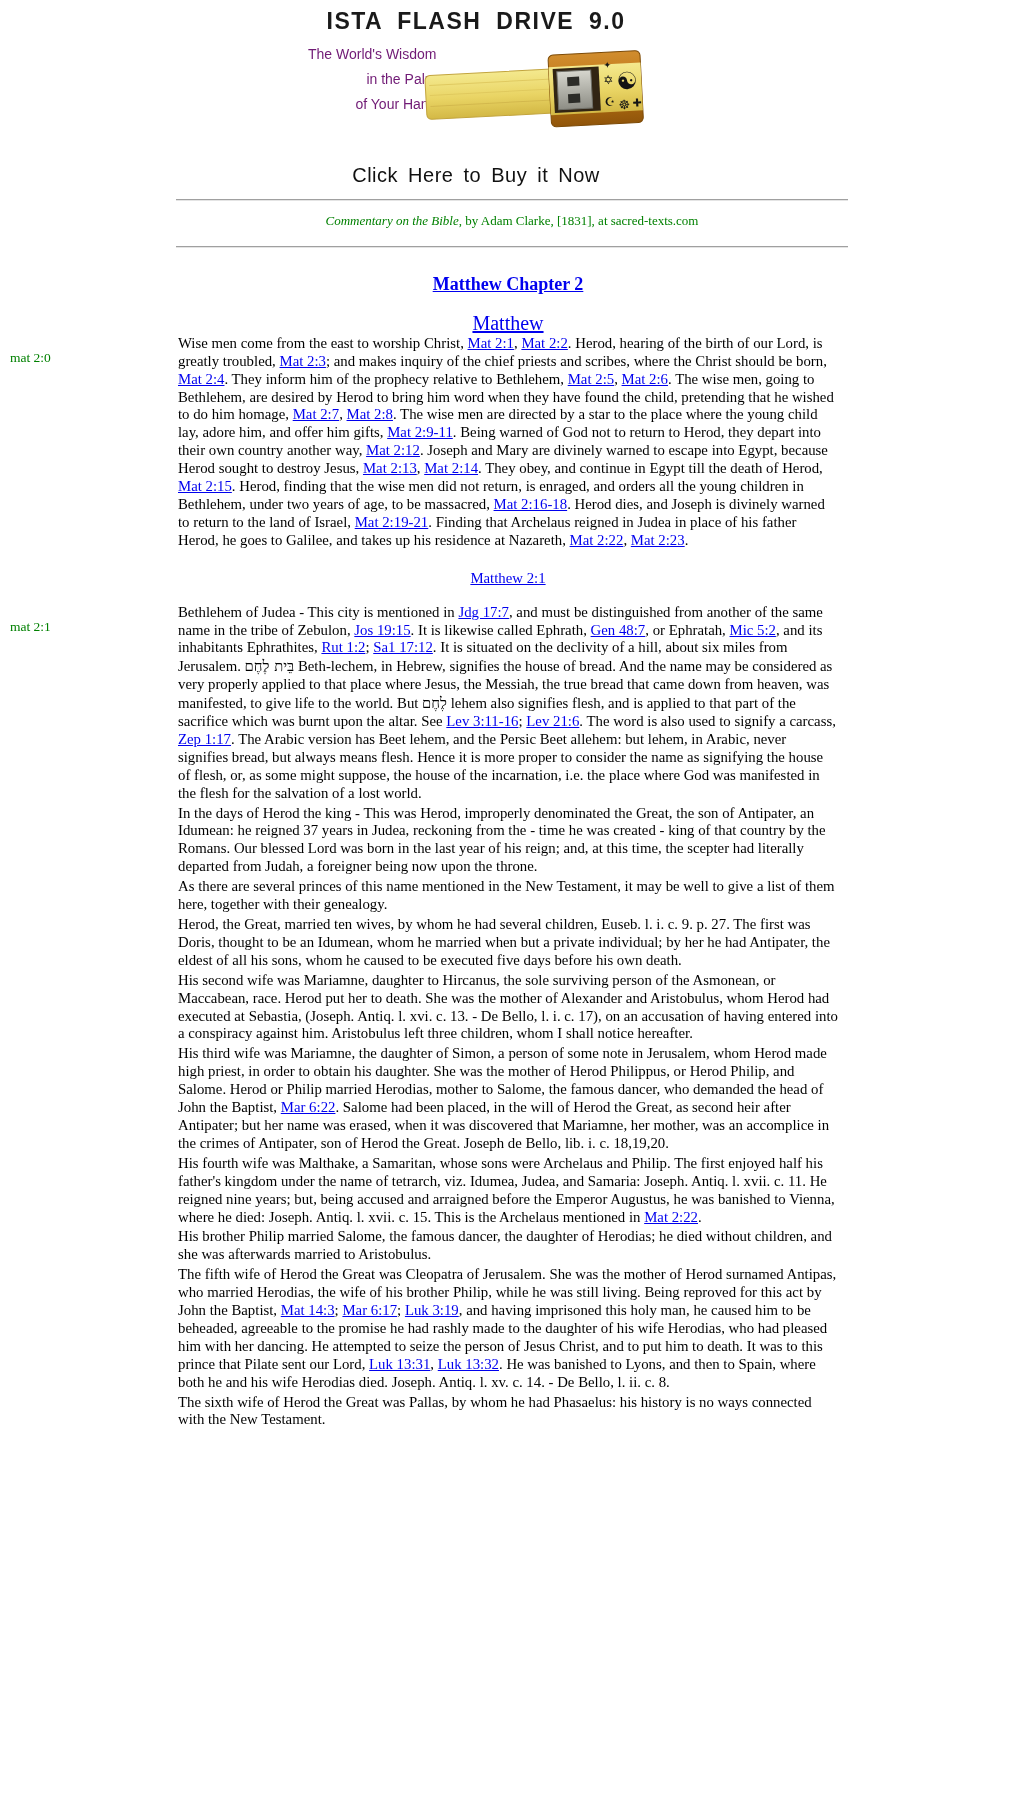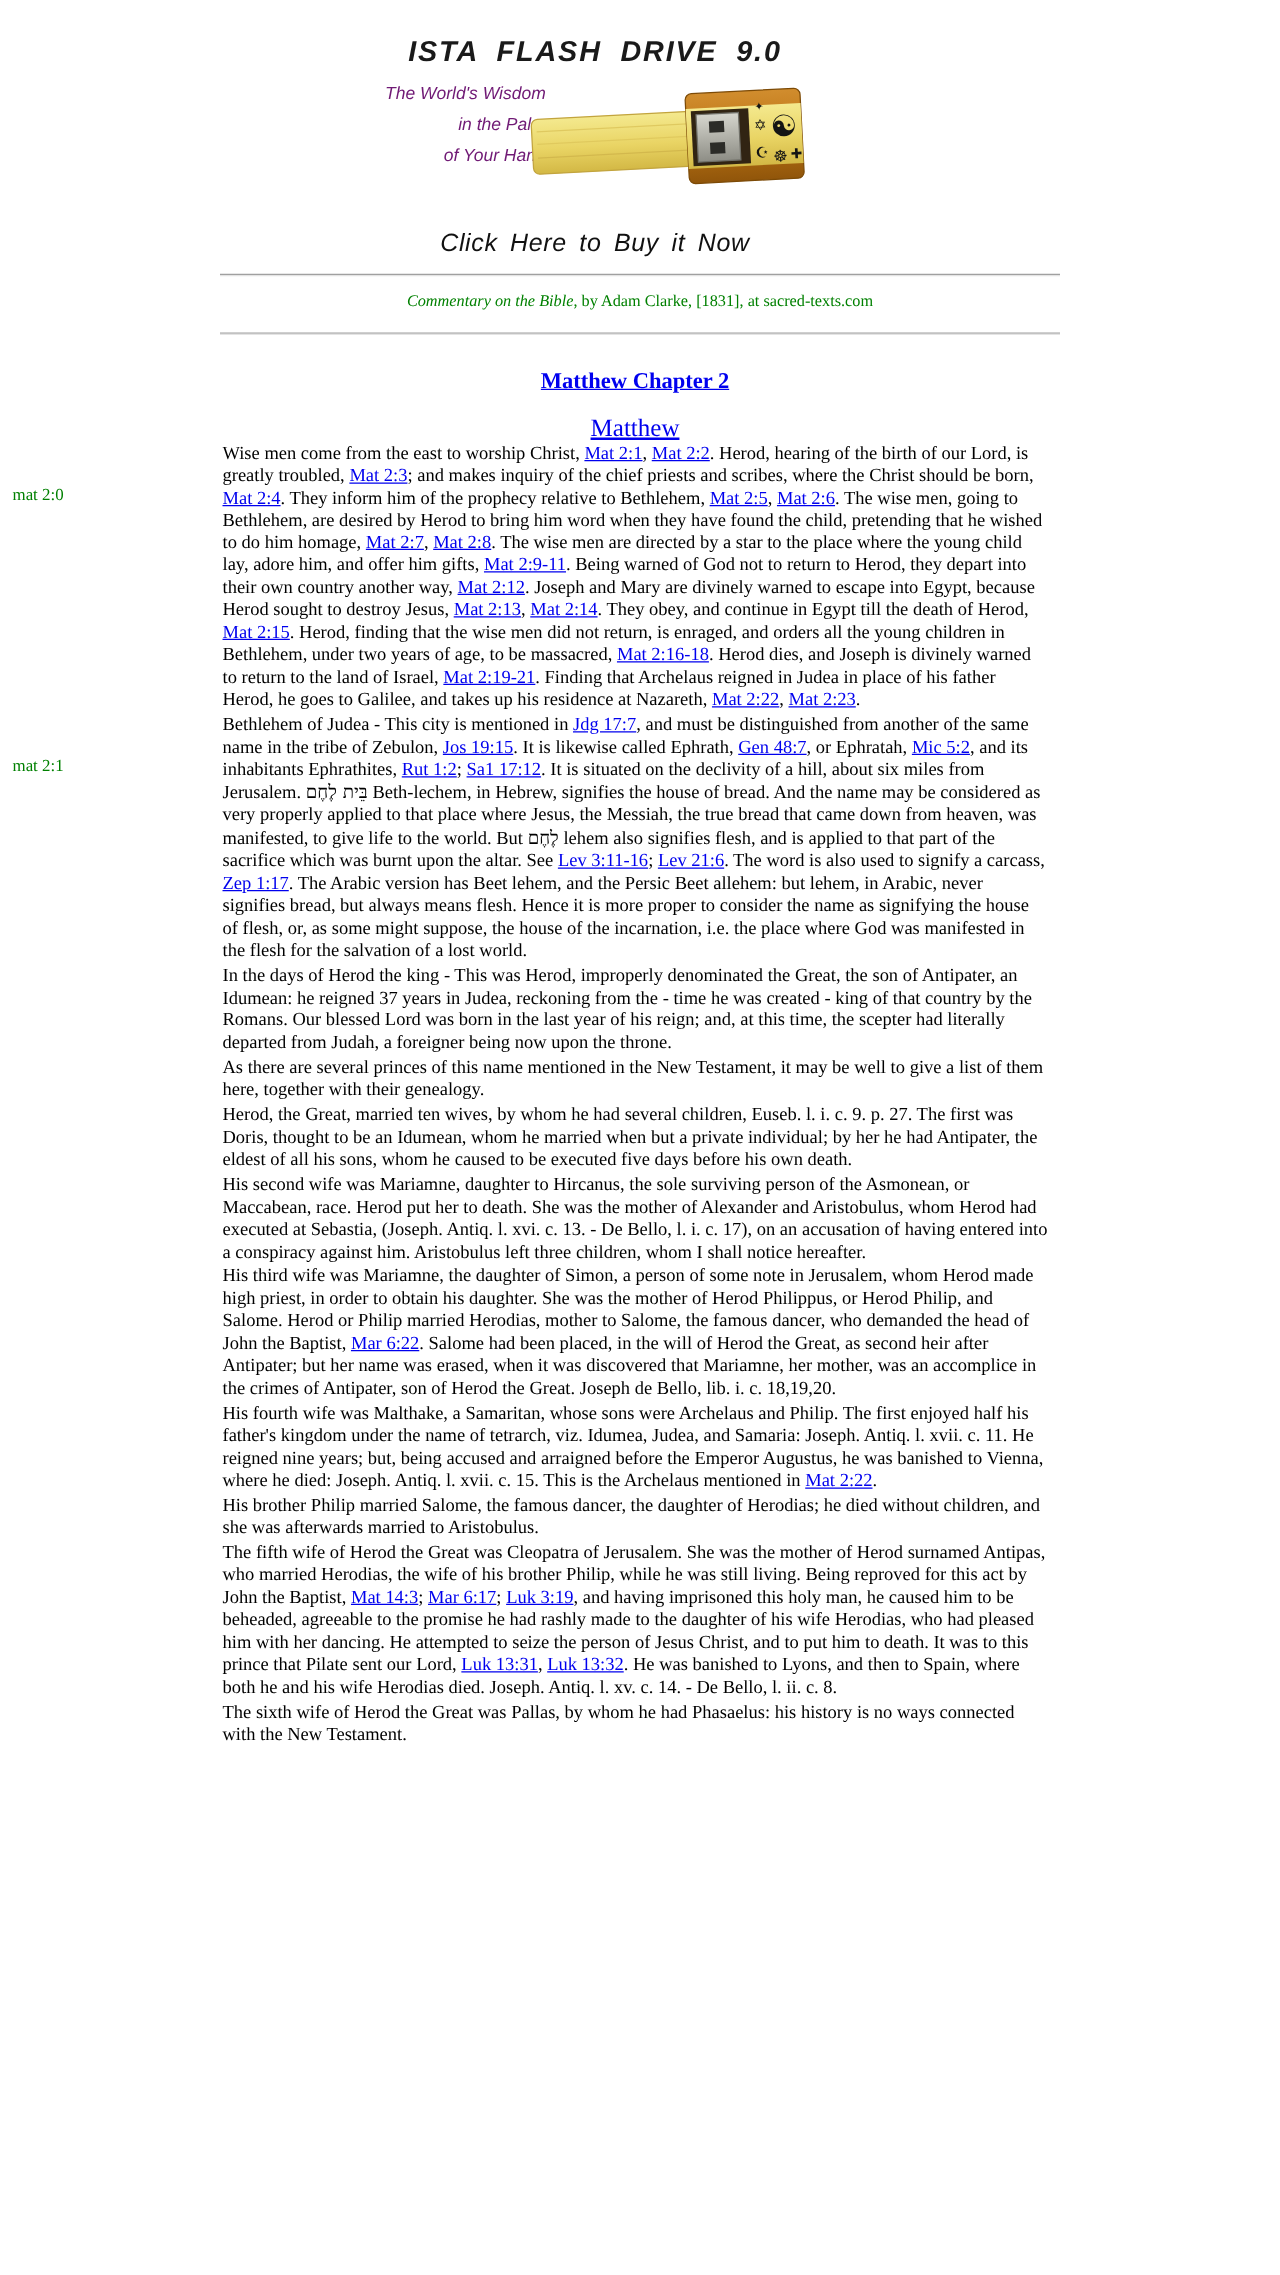--- a/index.html
+++ b/index.html
@@ -2,22 +2,22 @@
 <html><head>
 <meta charset="utf-8">
 <style>
   html,body{margin:0;padding:0;background:#ffffff;}
   body{width:1024px;height:1820px;position:relative;overflow:hidden;
        font-family:"Liberation Serif", serif;color:#000;}
   a{color:#0000EE;text-decoration:underline;cursor:pointer;}
 
   
   .top{width:672px;margin:0 0 0 140px;text-align:center;}
-  .ad{display:block;position:relative;width:340px;height:190px;margin:22px auto 0;
-      font-family:"Liberation Sans", sans-serif;color:#1a1a1a;text-decoration:none;font-style:italic;}
+  .ad{display:block;position:relative;width:340px;height:190px;margin:2px auto 0;
+      font-family:"Liberation Sans", sans-serif;color:#1a1a1a;text-decoration:none;}
   .ad-title{font-size:23px;font-weight:600;letter-spacing:1.5px;word-spacing:7px;
             white-space:nowrap;padding-top:6px;color:#1a1a1a;}
   .ad-tag{position:absolute;left:2px;top:40px;text-align:right;font-size:14px;
           line-height:25px;font-weight:500;color:#701a75;}
   .drive-svg{position:absolute;left:118px;top:42px;}
   .ad-cta{position:absolute;top:162px;width:100%;font-size:20px;font-weight:500;
           letter-spacing:0.5px;word-spacing:4px;color:#111;}
 
   .nav{margin-top:12px;font-size:15.5px;line-height:18.5px;}
   .nav a{margin:0 5px;}
@@ -28,21 +28,21 @@
 
   .attr{width:672px;margin:12px 0 0 176px;text-align:center;color:#008000;
         font-size:13px;}
 
   
   .content{margin-left:178px;width:660px;font-size:14.8px;line-height:17.9px;}
   .chapter-title{ text-align:center;margin-top:28px;font-size:18px;font-weight:bold;}
   .chapter-sub{text-align:center;margin-top:21px;font-size:20px;}
   .para{margin:2px 0;}
   .block-row{position:relative;}
-  .anchor{position:absolute;left:-168px;top:32px;color:#008000;font-size:13.5px;
+  .anchor{position:absolute;left:-168px;top:14px;color:#008000;font-size:13.5px;
           white-space:nowrap;}
   .verse-heading{text-align:center;margin:20px 0 16px;font-size:14.8px;}
   .heb{font-family:"DejaVu Serif","Liberation Serif",serif;}
   .sym{font-family:"DejaVu Sans",sans-serif;}
 </style>
 </head>
 <body>
 
 <div class="top">
 
@@ -115,20 +115,21 @@
 <div class="rule rule2"></div>
 
 <div class="content">
   <div class="chapter-title"><a href="#">Matthew Chapter 2</a></div>
   <div class="chapter-sub"><a href="#">Matthew</a></div>
   <div>
       <div class="block-row">
         <span class="anchor">mat 2:0</span>
         <p class="para">Wise men come from the east to worship Christ, <a class="ref" href="#">Mat 2:1</a>, <a class="ref" href="#">Mat 2:2</a>. Herod, hearing of the birth of our Lord, is greatly troubled, <a class="ref" href="#">Mat 2:3</a>; and makes inquiry of the chief priests and scribes, where the Christ should be born, <a class="ref" href="#">Mat 2:4</a>. They inform him of the prophecy relative to Bethlehem, <a class="ref" href="#">Mat 2:5</a>, <a class="ref" href="#">Mat 2:6</a>. The wise men, going to Bethlehem, are desired by Herod to bring him word when they have found the child, pretending that he wished to do him homage, <a class="ref" href="#">Mat 2:7</a>, <a class="ref" href="#">Mat 2:8</a>. The wise men are directed by a star to the place where the young child lay, adore him, and offer him gifts, <a class="ref" href="#">Mat 2:9-11</a>. Being warned of God not to return to Herod, they depart into their own country another way, <a class="ref" href="#">Mat 2:12</a>. Joseph and Mary are divinely warned to escape into Egypt, because Herod sought to destroy Jesus, <a class="ref" href="#">Mat 2:13</a>, <a class="ref" href="#">Mat 2:14</a>. They obey, and continue in Egypt till the death of Herod, <a class="ref" href="#">Mat 2:15</a>. Herod, finding that the wise men did not return, is enraged, and orders all the young children in Bethlehem, under two years of age, to be massacred, <a class="ref" href="#">Mat 2:16-18</a>. Herod dies, and Joseph is divinely warned to return to the land of Israel, <a class="ref" href="#">Mat 2:19-21</a>. Finding that Archelaus reigned in Judea in place of his father Herod, he goes to Galilee, and takes up his residence at Nazareth, <a class="ref" href="#">Mat 2:22</a>, <a class="ref" href="#">Mat 2:23</a>.</p>
       </div>
+      <div class="verse-heading"><a href="#">Matthew 2:1</a></div>
       <div class="block-row">
         <span class="anchor">mat 2:1</span>
         <p class="para">Bethlehem of Judea - This city is mentioned in <a class="ref" href="#">Jdg 17:7</a>, and must be distinguished from another of the same name in the tribe of Zebulon, <a class="ref" href="#">Jos 19:15</a>. It is likewise called Ephrath, <a class="ref" href="#">Gen 48:7</a>, or Ephratah, <a class="ref" href="#">Mic 5:2</a>, and its inhabitants Ephrathites, <a class="ref" href="#">Rut 1:2</a>; <a class="ref" href="#">Sa1 17:12</a>. It is situated on the declivity of a hill, about six miles from Jerusalem. <span class="heb">בֵּית לֶחֶם</span> Beth-lechem, in Hebrew, signifies the house of bread. And the name may be considered as very properly applied to that place where Jesus, the Messiah, the true bread that came down from heaven, was manifested, to give life to the world. But <span class="heb">לֶחֶם</span> lehem also signifies flesh, and is applied to that part of the sacrifice which was burnt upon the altar. See <a class="ref" href="#">Lev 3:11-16</a>; <a class="ref" href="#">Lev 21:6</a>. The word is also used to signify a carcass, <a class="ref" href="#">Zep 1:17</a>. The Arabic version has Beet lehem, and the Persic Beet allehem: but lehem, in Arabic, never signifies bread, but always means flesh. Hence it is more proper to consider the name as signifying the house of flesh, or, as some might suppose, the house of the incarnation, i.e. the place where God was manifested in the flesh for the salvation of a lost world.</p>
       </div>
       <div class="block-row">
         <p class="para">In the days of Herod the king - This was Herod, improperly denominated the Great, the son of Antipater, an Idumean: he reigned 37 years in Judea, reckoning from the - time he was created - king of that country by the Romans. Our blessed Lord was born in the last year of his reign; and, at this time, the scepter had literally departed from Judah, a foreigner being now upon the throne.</p>
       </div>
       <div class="block-row">
         <p class="para">As there are several princes of this name mentioned in the New Testament, it may be well to give a list of them here, together with their genealogy.</p>
       </div>

